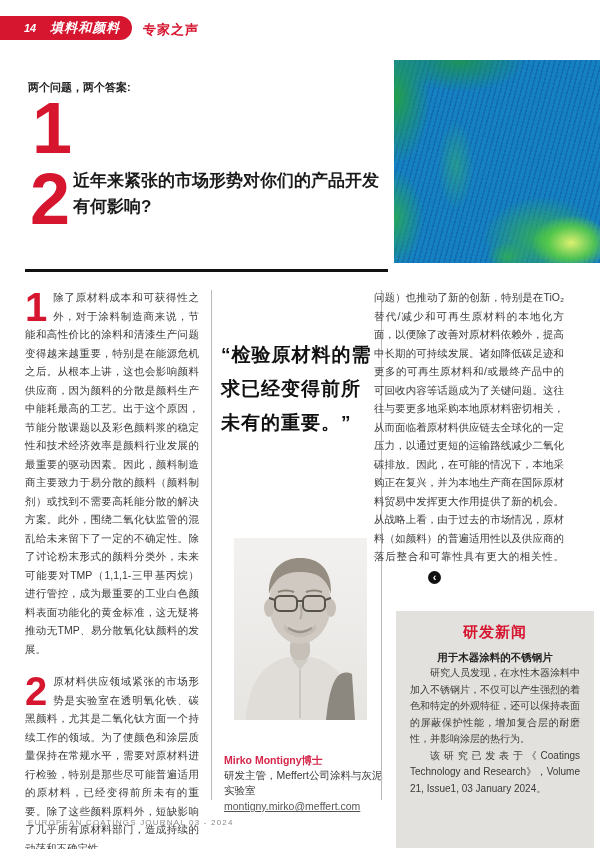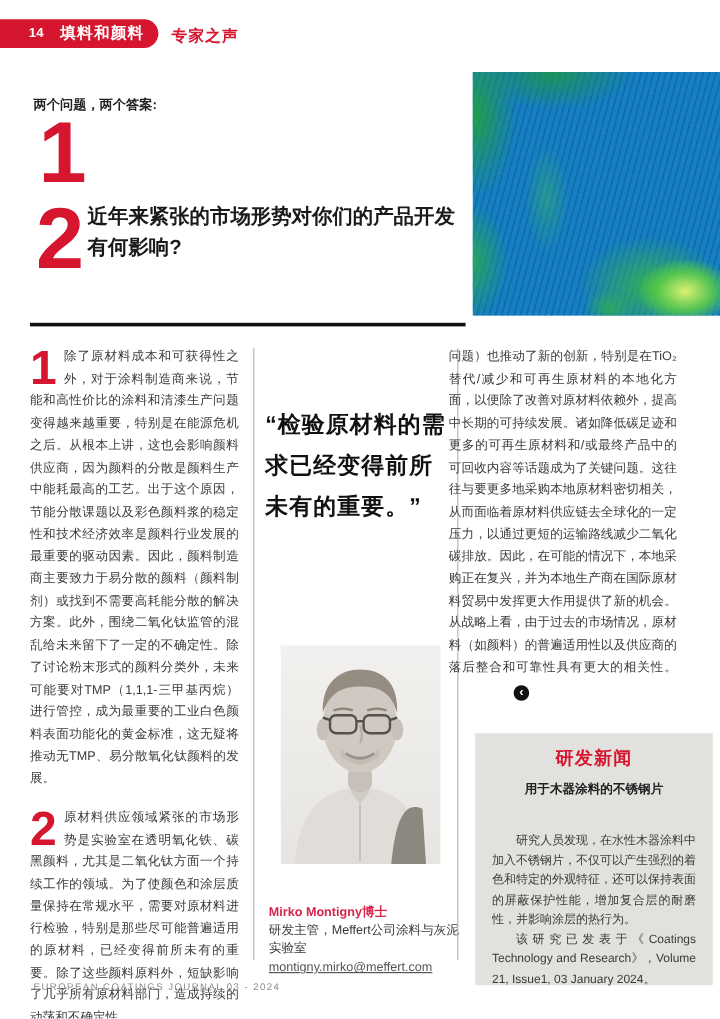--- a/index.html
+++ b/index.html
@@ -1,21 +1,21 @@
 <!DOCTYPE html>
 <html><head>
 <meta charset="utf-8">
 <style>
   html,body{margin:0;padding:0;background:#fff;}
   .page{position:relative;width:600px;height:849px;background:#ffffff;overflow:hidden;
         font-family:"Liberation Sans","DejaVu Sans",sans-serif;color:#333;}
 
   
   .hdr-badge{position:absolute;left:0;top:16px;height:24px;width:132px;background:#d6152f;
-             border-radius:0 14px 14px 0;display:flex;align-items:center;color:#fff;}
+             border-radius:0 14px 14px 0;display:flex;align-items:center;color:#fff;font-style:italic;}
   .hdr-pagenum{font-size:11px;font-weight:bold;margin-left:24px;}
   .hdr-section{font-size:13px;font-weight:bold;margin-left:14px;letter-spacing:1px;}
   .hdr-tag{position:absolute;left:143px;top:21px;font-size:13px;font-weight:bold;color:#d6152f;letter-spacing:1px;}
 
   
   .intro{position:absolute;left:28px;top:80px;font-size:11px;font-weight:bold;color:#222;}
   .q-num{position:absolute;color:#d6152f;font-weight:800;font-size:72px;line-height:1;
          font-family:"Liberation Sans",sans-serif;}
   .q1-num{left:32px;top:92px;}
   .q2-num{left:30px;top:163px;}
@@ -58,25 +58,25 @@
   .portrait{position:absolute;left:234px;top:538px;width:133px;height:182px;background:#eeedeb;}
   .caption{position:absolute;left:224px;top:753px;width:160px;font-size:10.5px;line-height:15px;color:#3a3a3a;}
   .cap-name{color:#d6254a;font-weight:bold;}
   .cap-email{color:#555;text-decoration:underline;display:inline-block;margin-top:1px;}
 
   
   .end-icon{display:inline-block;width:13px;height:13px;border-radius:50%;background:#111;color:#fff;
             text-align:center;line-height:12px;font-size:11px;font-weight:bold;vertical-align:-2px;margin-left:54px;}
 
   
-  .newsbox{position:absolute;left:396px;top:611px;width:198px;height:210px;background:#e3e1dd;
+  .newsbox{position:absolute;left:396px;top:611px;width:198px;height:237px;background:#e3e1dd;
            box-sizing:border-box;padding:12px 14px;}
   .news-kicker{text-align:center;color:#d6152f;font-weight:bold;font-size:15px;letter-spacing:1px;}
   .news-title{text-align:center;color:#222;font-weight:bold;font-size:10.5px;margin-top:9px;}
-  .news-body{font-size:10px;line-height:16.5px;text-align:justify;color:#3a3a3a;margin-top:28px;text-indent:2em;}
+  .news-body{font-size:10px;line-height:16.5px;text-align:justify;color:#3a3a3a;margin-top:0;text-indent:2em;}
   .news-body2{font-size:10px;line-height:16.5px;text-align:justify;color:#3a3a3a;text-indent:2em;}
 
   .footer{position:absolute;left:28px;top:818px;font-size:8px;letter-spacing:1.2px;color:#8a8a8a;}
 </style>
 </head>
 <body>
 
 <div class="page">
 
   <div class="hdr-badge">

